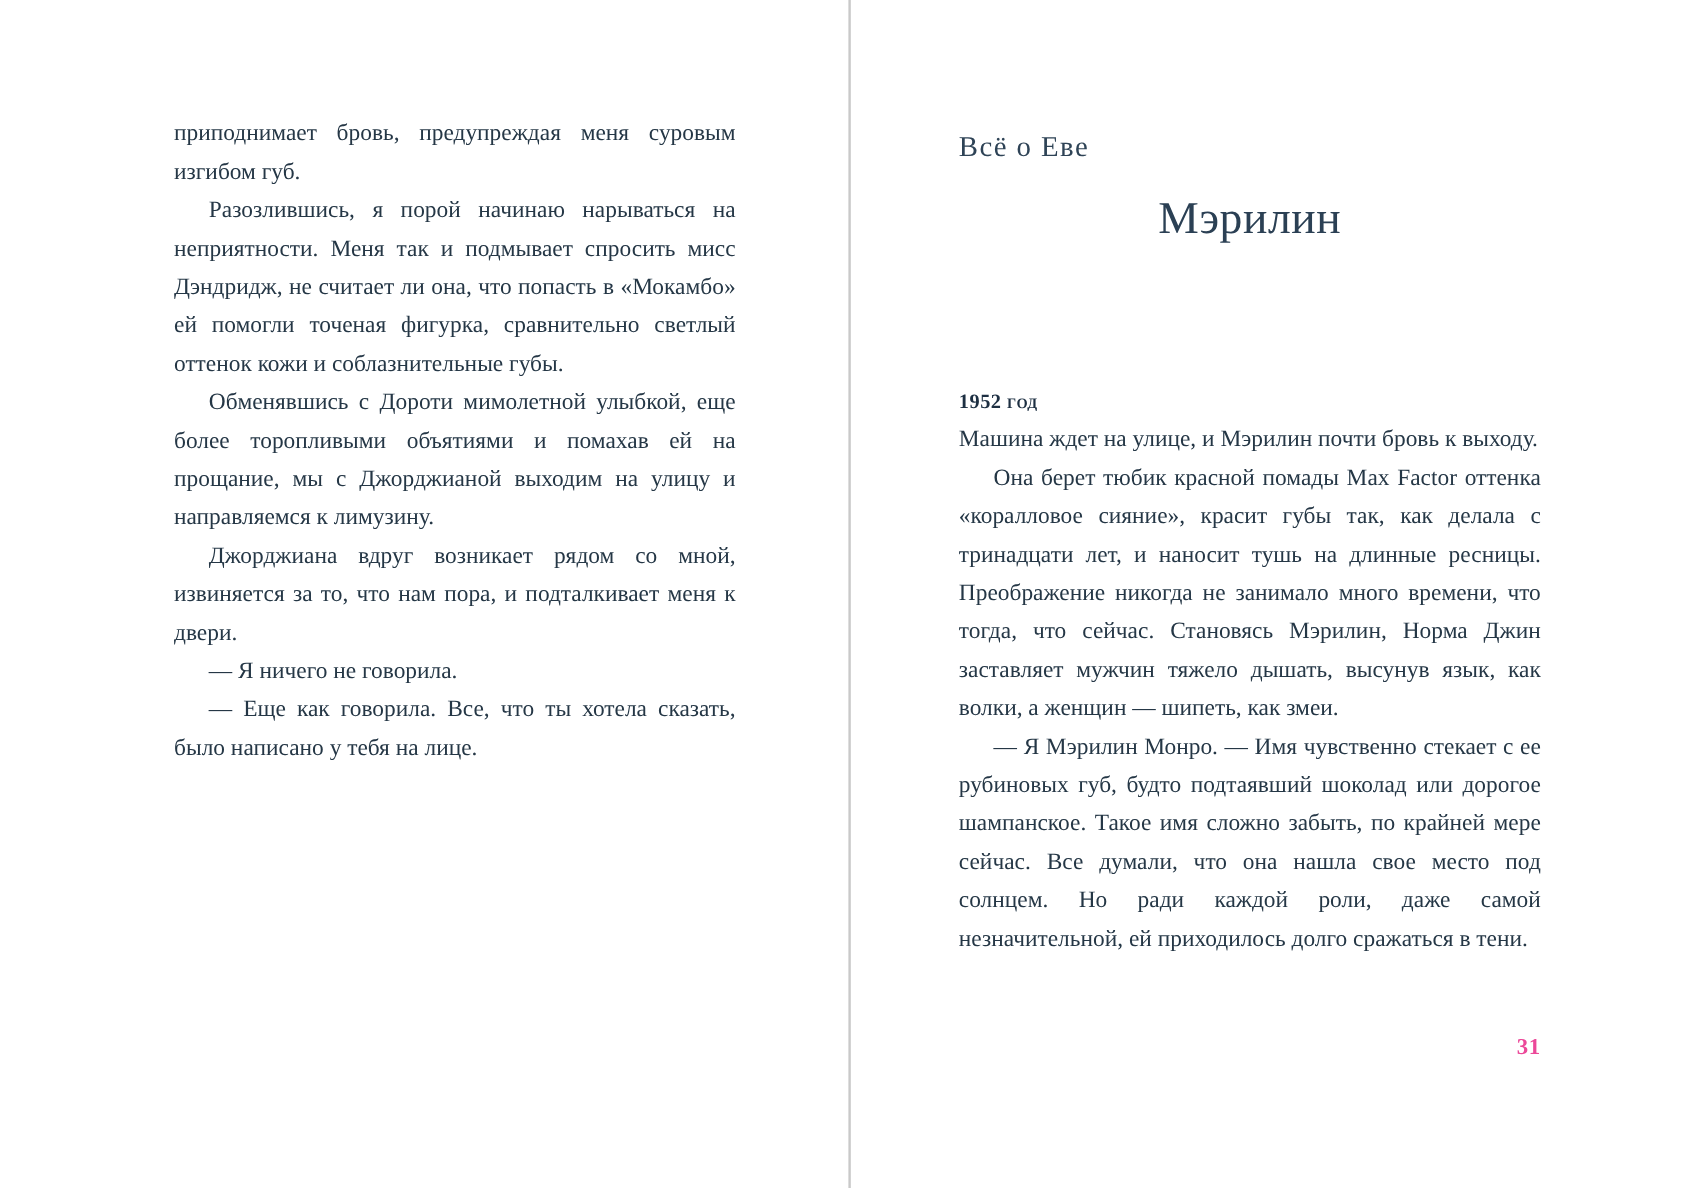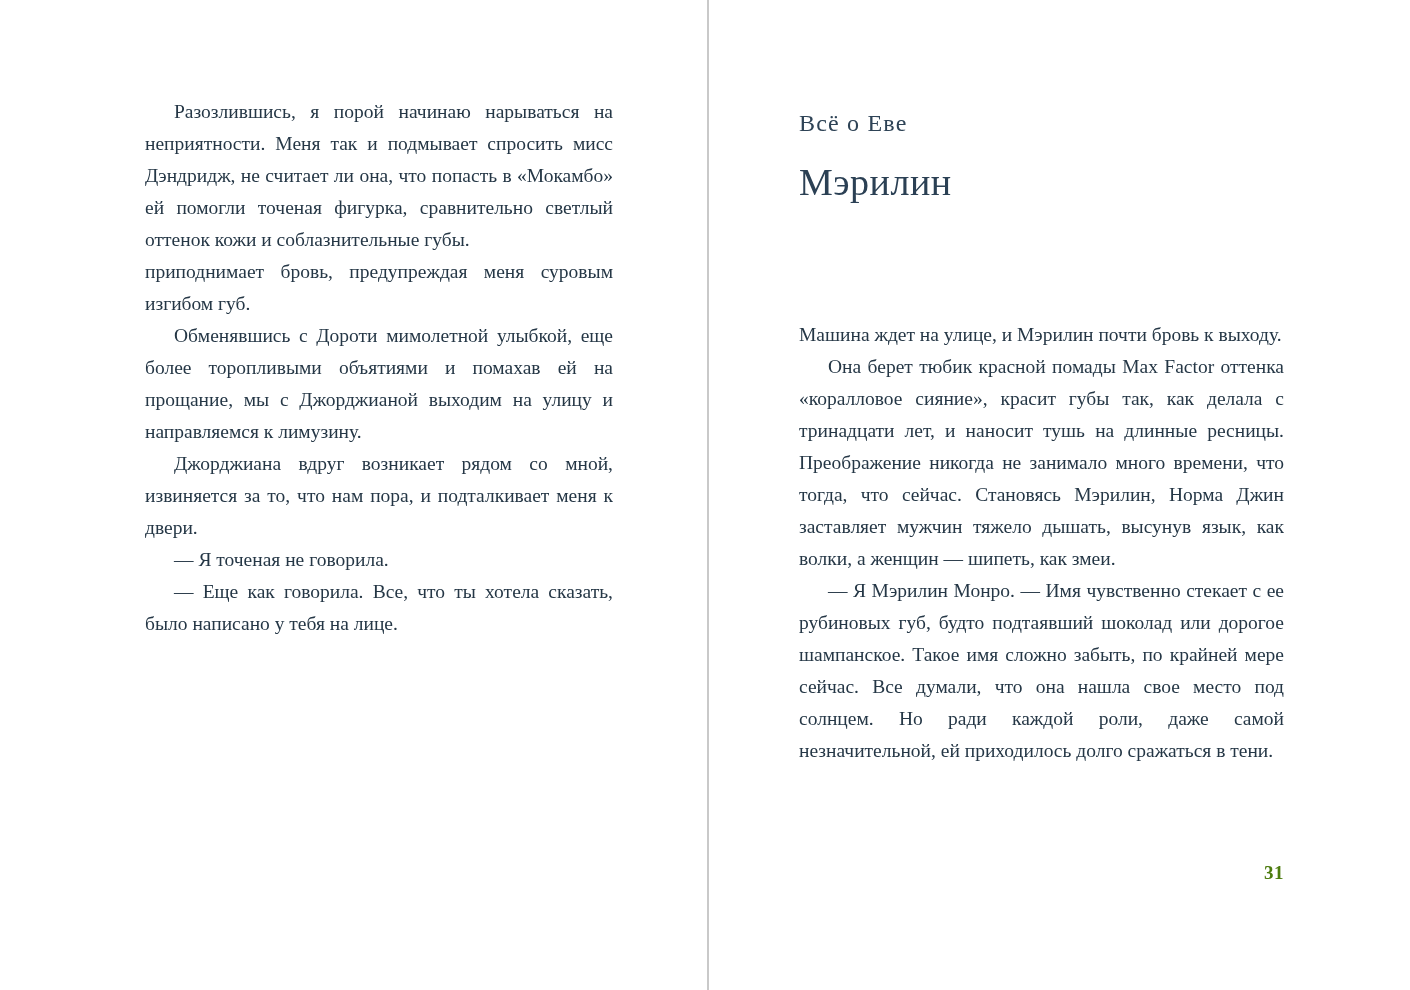--- a/index.html
+++ b/index.html
@@ -69,21 +69,21 @@
     font-size: 24px;
     font-weight: 400;
     letter-spacing: 1.2px;
     color: #2e4356;
     line-height: 1.25;
     padding-top: 12px;
   }
 
   .chapter-title {
     margin: 0;
-    text-align: left;
+    text-align: center;
     font-size: 38px;
     font-weight: 400;
     letter-spacing: 0.5px;
     color: #2b4054;
     line-height: 1.3;
     padding-top: 20px;
   }
 
   .body-start {
     margin-top: 112px;
@@ -115,54 +115,55 @@
     text-align: left;
     color: #1d2f42;
   }
 
   
   .folio {
     position: absolute;
     top: 862px;
     font-size: 19px;
     font-weight: 700;
-    color: #4d7c0f;
+    color: #ec4899;
     letter-spacing: 0.5px;
   }
 
   .folio-right {
     right: 126px;
     text-align: right;
   }
 </style>
 </head>
 <body>
 
 <div class="spread">
 
   <div class="gutter"></div>
 
   <div class="page page-left">
     <div class="textblock textblock-left">
+      <p class="body noindent">приподнимает бровь, предупреждая меня суровым изгибом губ.</p>
       <p class="body">Разозлившись, я порой начинаю нарываться на неприятности. Меня так и подмывает спросить мисс Дэндридж, не считает ли она, что попасть в «Мокамбо» ей помогли точеная фигурка, сравнительно светлый оттенок кожи и соблазнительные губы.</p>
-      <p class="body noindent">приподнимает бровь, предупреждая меня суровым изгибом губ.</p>
       <p class="body">Обменявшись с Дороти мимолетной улыбкой, еще более торопливыми объятиями и помахав ей на прощание, мы с Джорджианой выходим на улицу и направляемся к лимузину.</p>
       <p class="body">Джорджиана вдруг возникает рядом со мной, извиняется за то, что нам пора, и подталкивает меня к двери.</p>
-      <p class="body">— Я точеная не говорила.</p>
+      <p class="body">— Я ничего не говорила.</p>
       <p class="body">— Еще как говорила. Все, что ты хотела сказать, было написано у тебя на лице.</p>
     </div>
   </div>
 
   <div class="page page-right">
     <div class="textblock textblock-right">
 
       <h2 class="chapter-label">Всё о Еве</h2>
       <h1 class="chapter-title">Мэрилин</h1>
 
       <div class="body-start">
+        <p class="dateline">1952 год</p>
         <p class="body noindent">Машина ждет на улице, и Мэрилин почти бровь к выходу.</p>
         <p class="body">Она берет тюбик красной помады Max Factor оттенка «коралловое сияние», красит губы так, как делала с тринадцати лет, и наносит тушь на длинные ресницы. Преображение никогда не занимало много времени, что тогда, что сейчас. Становясь Мэрилин, Норма Джин заставляет мужчин тяжело дышать, высунув язык, как волки, а женщин — шипеть, как змеи.</p>
         <p class="body">— Я Мэрилин Монро. — Имя чувственно стекает с ее рубиновых губ, будто подтаявший шоколад или дорогое шампанское. Такое имя сложно забыть, по крайней мере сейчас. Все думали, что она нашла свое место под солнцем. Но ради каждой роли, даже самой незначительной, ей приходилось долго сражаться в тени.</p>
       </div>
     </div>
 
     <div class="folio folio-right">31</div>
   </div>
 
 </div>

